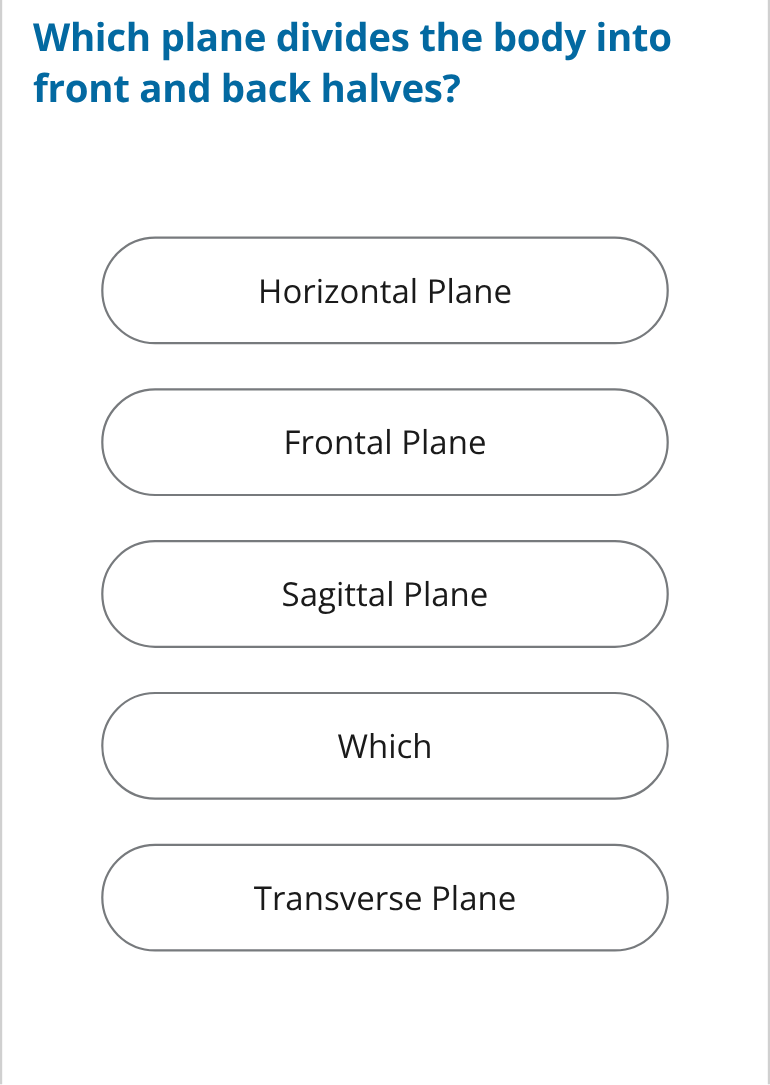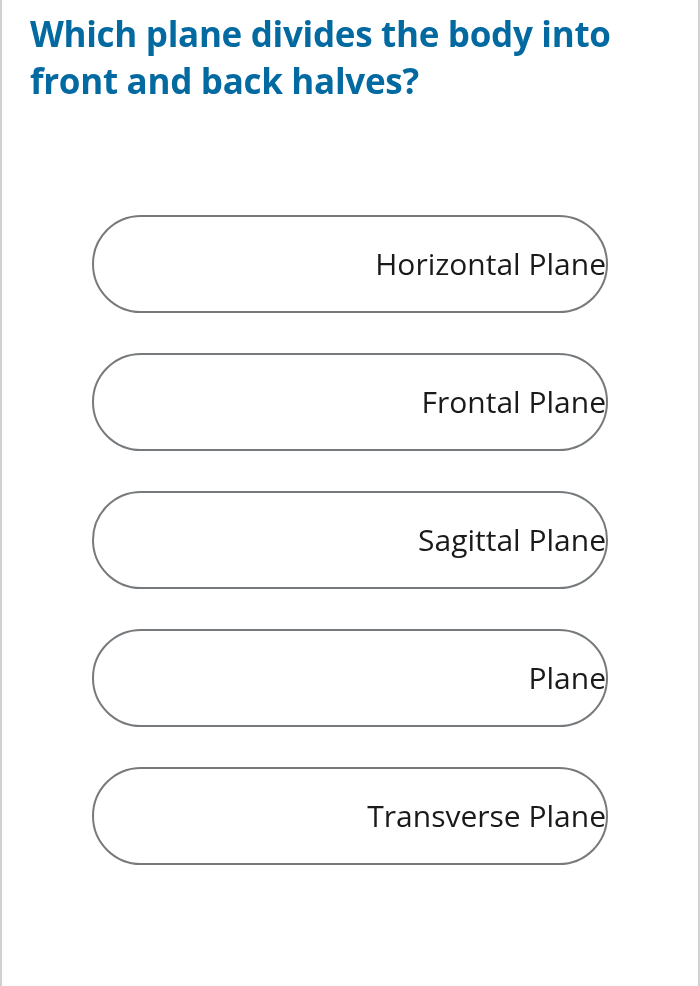--- a/index.html
+++ b/index.html
@@ -37,21 +37,21 @@
       gap: 40px;
     }
     .option {
       width: 100%;
       height: 98px;
       border: 2px solid #777a7d;
       border-radius: 60px;
       background: #ffffff;
       display: flex;
       align-items: center;
-      justify-content: flex-end;
+      justify-content: center;
       cursor: pointer;
       font-size: 30px;
       font-weight: 400;
       color: #1a1a1a;
       font-family: inherit;
     }
   </style>
 </head>
 <body>
 
@@ -61,19 +61,19 @@
     <button class="option">
       <span>Horizontal Plane</span>
     </button>
     <button class="option">
       <span>Frontal Plane</span>
     </button>
     <button class="option">
       <span>Sagittal Plane</span>
     </button>
     <button class="option">
-      <span>Plane</span>
+      <span>Which</span>
     </button>
     <button class="option">
       <span>Transverse Plane</span>
     </button>
   </div>
 </div>
 
 </body></html>

